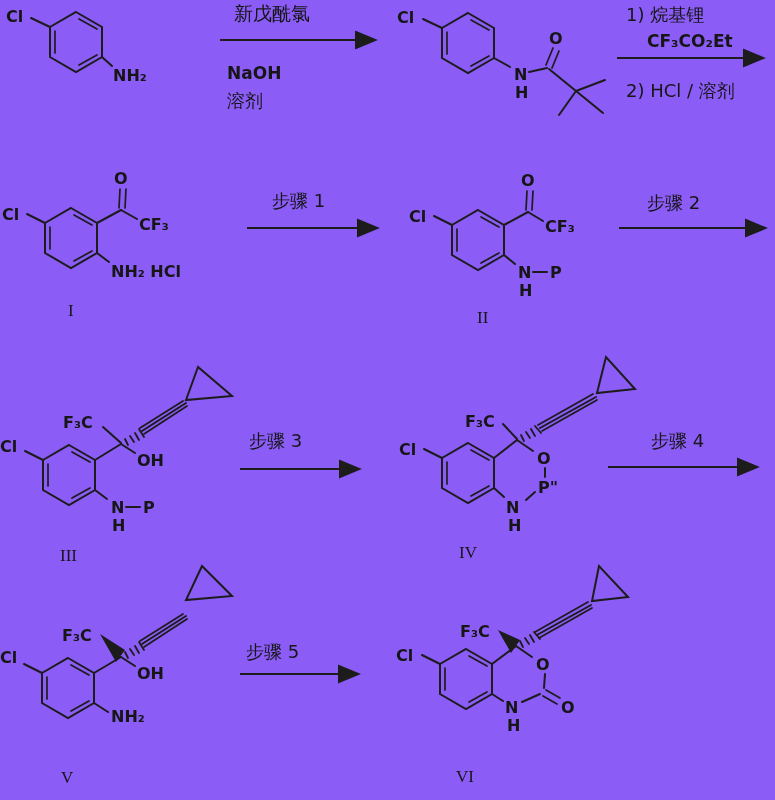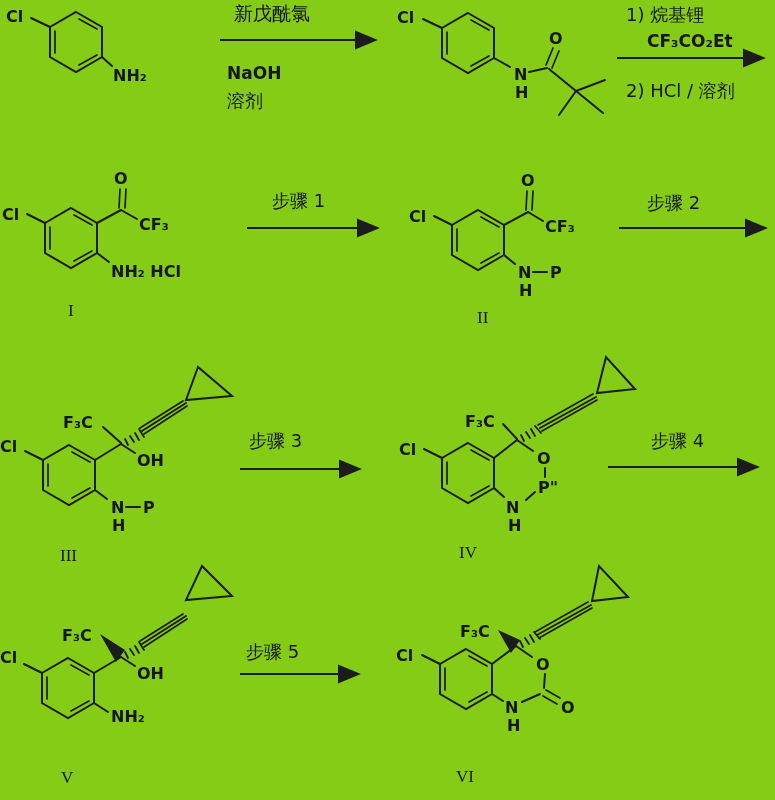--- a/index.html
+++ b/index.html
@@ -1,16 +1,16 @@
 <!DOCTYPE html>
 <html><head>
 <meta charset="utf-8">
 <style>
   html,body{margin:0;padding:0;background:#ffffff;}
-  .stage{position:relative;width:775px;height:800px;background:#84cc16;overflow:hidden;
+  .stage{position:relative;width:775px;height:800px;background:#8b5cf6;overflow:hidden;
          font-family:"DejaVu Sans","Liberation Sans",sans-serif;}
   svg{position:absolute;left:0;top:0;}
   .bond{stroke:#1c1c1c;stroke-width:2;fill:none;stroke-linecap:round;}
   .dbl{stroke:#1c1c1c;stroke-width:1.7;fill:none;stroke-linecap:round;}
   .hash{stroke:#1c1c1c;stroke-width:1.8;stroke-linecap:round;}
   .wedge{fill:#1c1c1c;stroke:none;}
   .arrow{stroke:#1c1c1c;stroke-width:1.8;fill:none;}
   text.atom{font:bold 16px "DejaVu Sans","Liberation Sans",sans-serif;fill:#161616;}
   text.cn{font:18px "DejaVu Sans","Liberation Sans",sans-serif;fill:#161616;}
   text.cnb{font:19px "DejaVu Sans","Liberation Sans",sans-serif;fill:#161616;}

